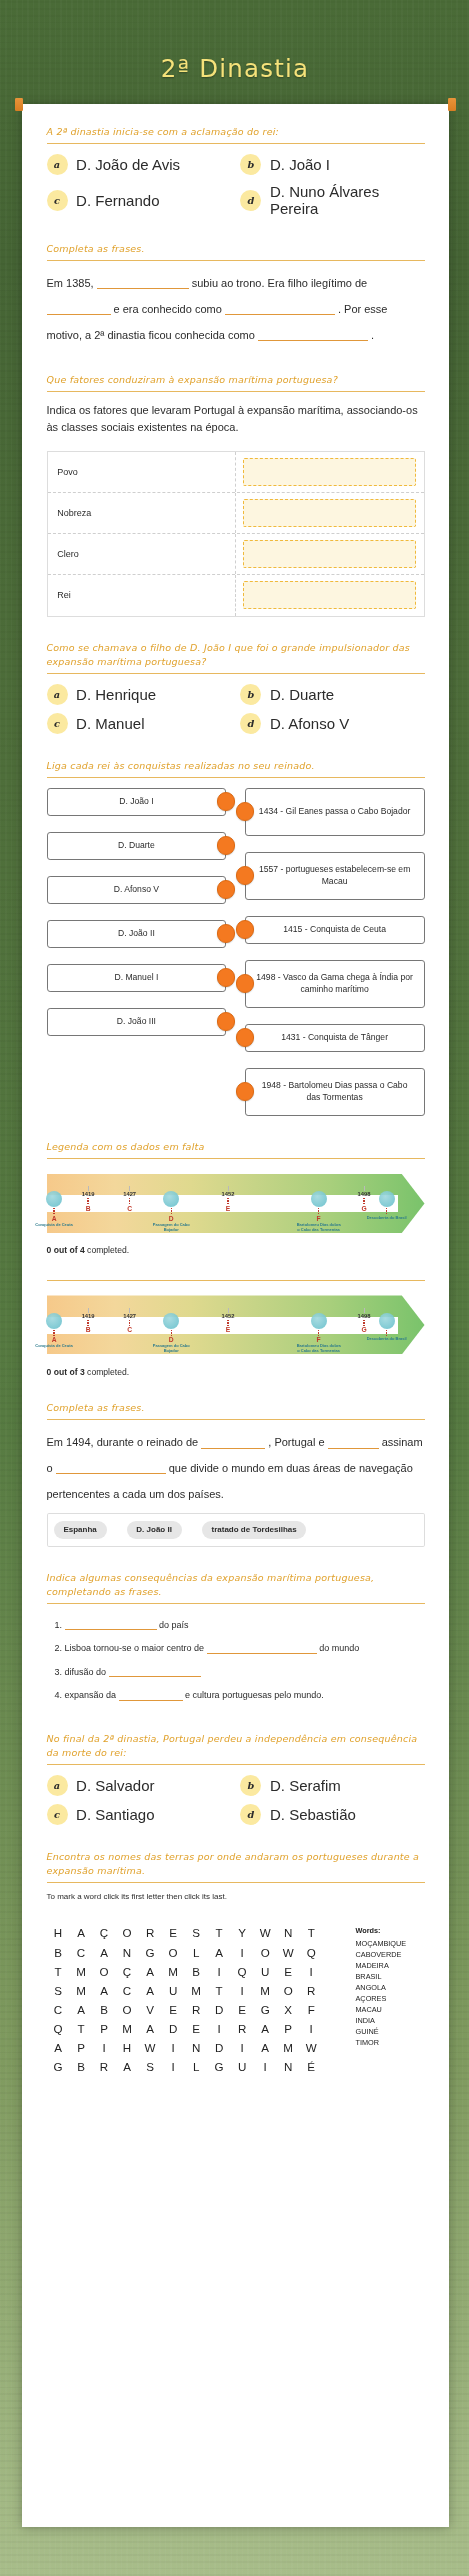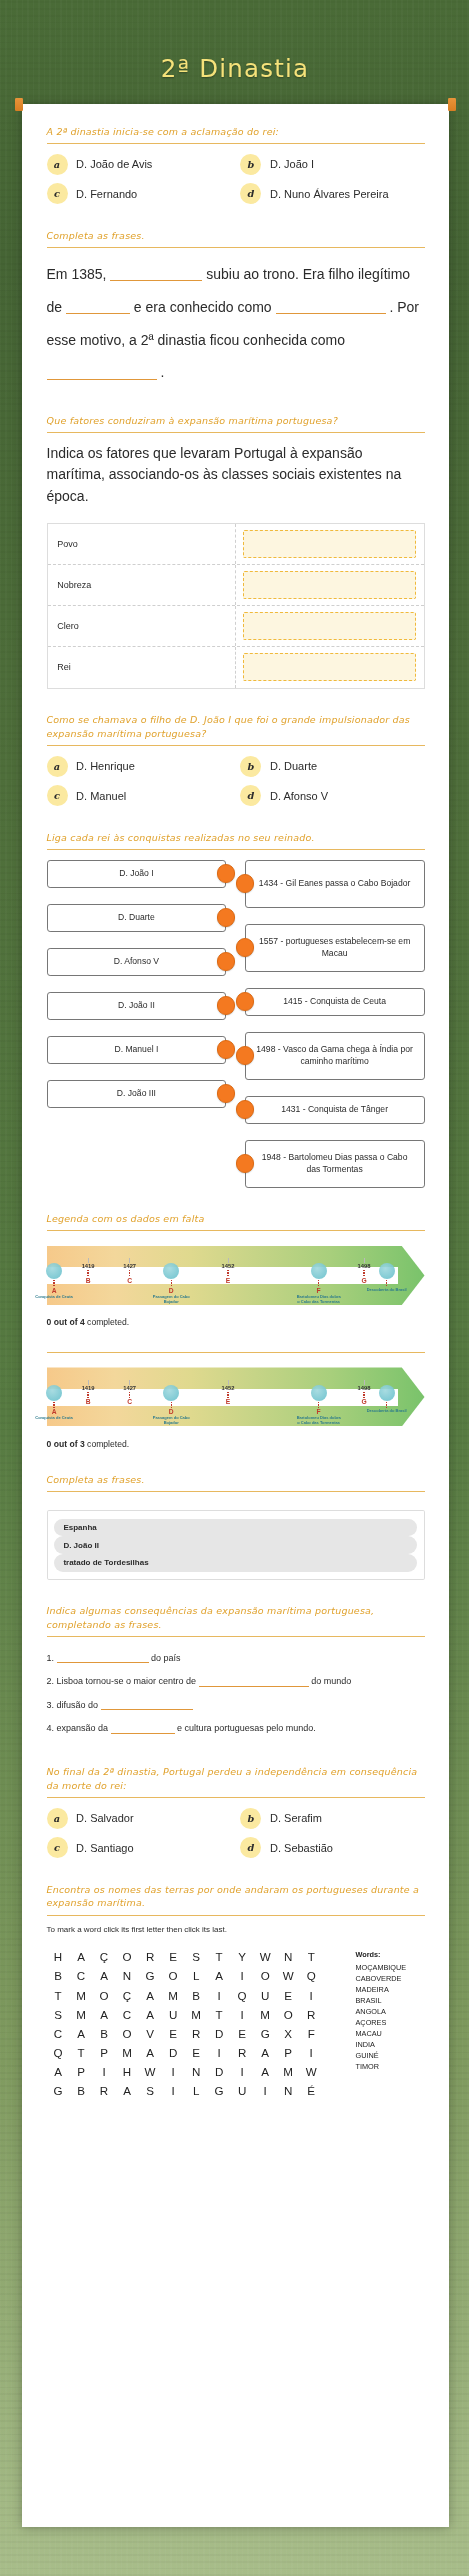--- a/index.html
+++ b/index.html
@@ -70,24 +70,24 @@
   .mc-grid { display: grid; grid-template-columns: 1fr 1fr; gap: 8.6px 9.8px; }
   .mc-opt { display: flex; align-items: center; gap: 8.6px; }
   .bullet {
     flex: 0 0 auto;
     width: 21px; height: 21px; border-radius: 50%;
     background: #fbe9a0;
     display: flex; align-items: center; justify-content: center;
     font-family: "DejaVu Serif", serif;
     font-style: italic; font-weight: bold; font-size: 9.8px; color: #2b2b2b;
   }
-  .mc-label { font-size: 11px; color: #2b2b2b; }
+  .mc-label { font-size: 15px; color: #2b2b2b; }
 
   
-  .fill-p { font-size: 14px; line-height: 2.35; color: #2b2b2b; }
+  .fill-p { font-size: 11px; line-height: 2.35; color: #2b2b2b; }
   .blank {
     display: inline-block; vertical-align: -2.4px;
     border-bottom: 0.9px solid #e0973a;
     height: 12.2px;
   }
   .b-sm { width: 51px; }
   .b-md { width: 64px; }
   .b-lg { width: 92px; }
   .b-xl { width: 110px; }
 
@@ -157,35 +157,34 @@
     width: 16px; height: 16px; border-radius: 50%;
     background: radial-gradient(circle at 40% 35%, #9fd8de, #5fbcc9);
     margin: 0 auto; opacity: .9;
   }
   .progress-note { font-size: 8.6px; color: #2b2b2b; margin-top: 7.3px; }
   .progress-note b { font-weight: bold; }
 
   
   .chipbar {
     border: 0.6px solid #ddd; border-radius: 1.8px;
-    padding: 7.3px 6.1px; display: flex; gap: 0; flex-wrap: wrap;
-    margin-top: 18px;
-    flex-direction: column;
+    padding: 7.3px 6.1px; display: flex; gap: 20px; flex-wrap: wrap;
+    margin-top: 5px;
   }
   .chip {
     background: #e6e6e6; border-radius: 9.8px;
     padding: 4.3px 9.8px; font-size: 8px; font-weight: bold; color: #2b2b2b;
   }
 
   
-  .num-list { font-size: 9px; line-height: 2.6; color: #2b2b2b; }
+  .num-list { font-size: 9px; line-height: 2.6; color: #2b2b2b; margin-left: 8px; }
   .num-list .li { display: block; }
 
   
-  .ws-hint { font-size: 8px; color: #2b2b2b; margin-bottom: 16px; }
+  .ws-hint { font-size: 8px; color: #2b2b2b; margin-bottom: 25px; }
   .ws-wrap { display: flex; gap: 9.8px; }
   .ws-grid { display: grid; grid-template-columns: repeat(13, 1fr); row-gap: 6.1px; flex: 1; }
   .ws-cell {
     font-size: 11.6px; text-align: center; color: #222;
     font-family: "Liberation Sans", sans-serif;
   }
   .ws-words { width: 69px; font-size: 7.3px; line-height: 1.5; color: #222; }
   .ws-words .hdr { font-weight: bold; margin-bottom: 1.8px; }
   .ws-words .w { display: block; }
 </style>
@@ -497,20 +496,30 @@
         <b>0</b>
         <b>out of</b>
         <b>3</b>
         <span>completed.</span>
       </div>
     </div>
 
     <div class="block">
       <div class="q-title">Completa as frases.</div>
       <hr class="rule">
+      <div class="fill-p">
+        <span>Em 1494, durante o reinado de</span>
+        <span class="blank b-md"></span>
+        <span>, Portugal e</span>
+        <span class="blank b-sm"></span>
+        <span>assinam o</span>
+        <span class="blank b-xl"></span>
+        <span>que divide o mundo em duas áreas</span>
+        <span>de navegação pertencentes a cada um dos países.</span>
+      </div>
       <div class="chipbar">
         <span class="chip">Espanha</span>
         <span class="chip">D. João II</span>
         <span class="chip">tratado de Tordesilhas</span>
       </div>
     </div>
 
     <div class="block">
       <div class="q-title">Indica algumas consequências da expansão marítima portuguesa, completando as frases.</div>
       <hr class="rule">

